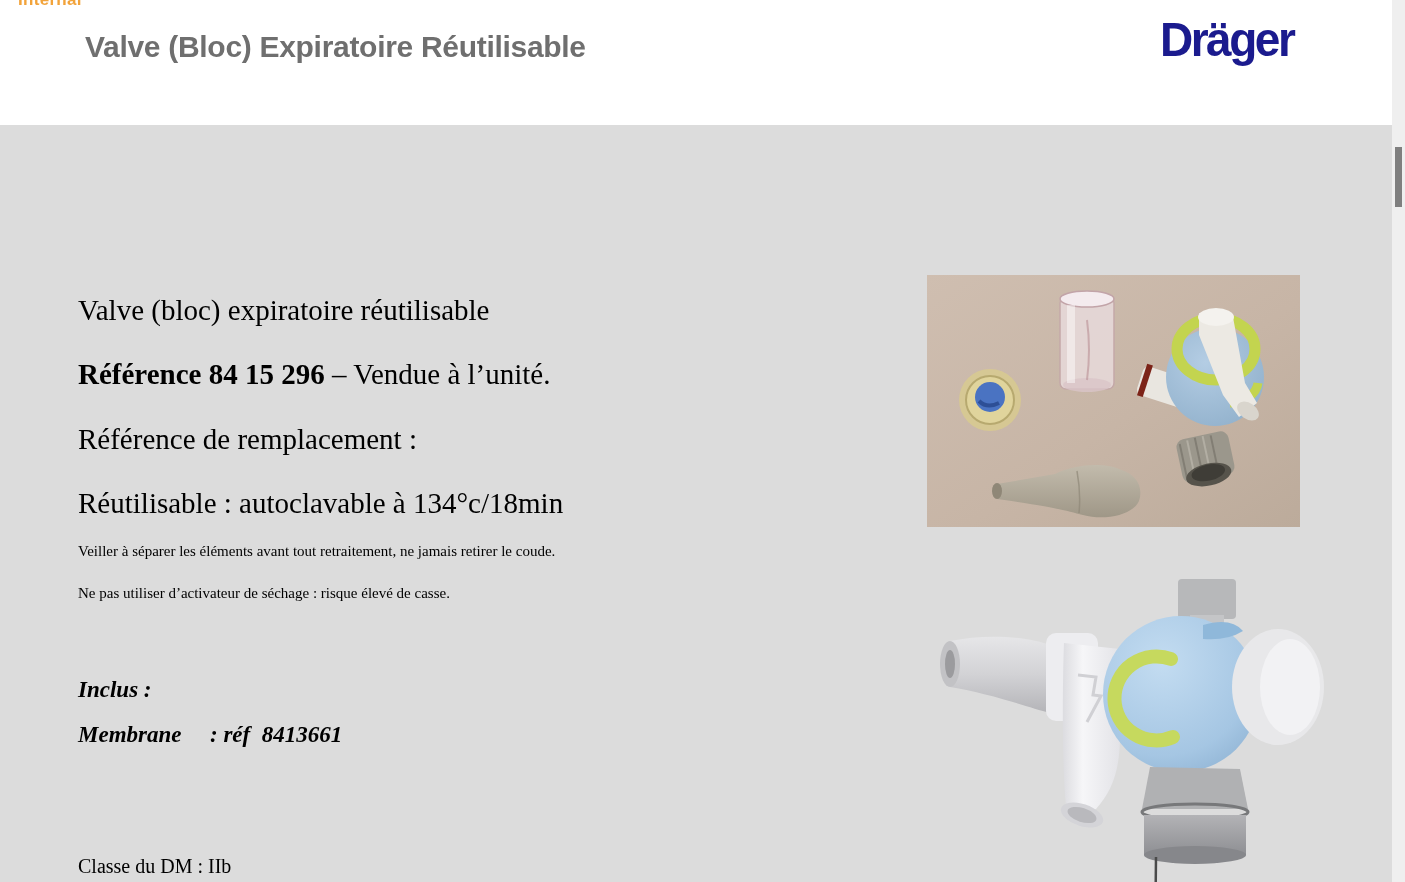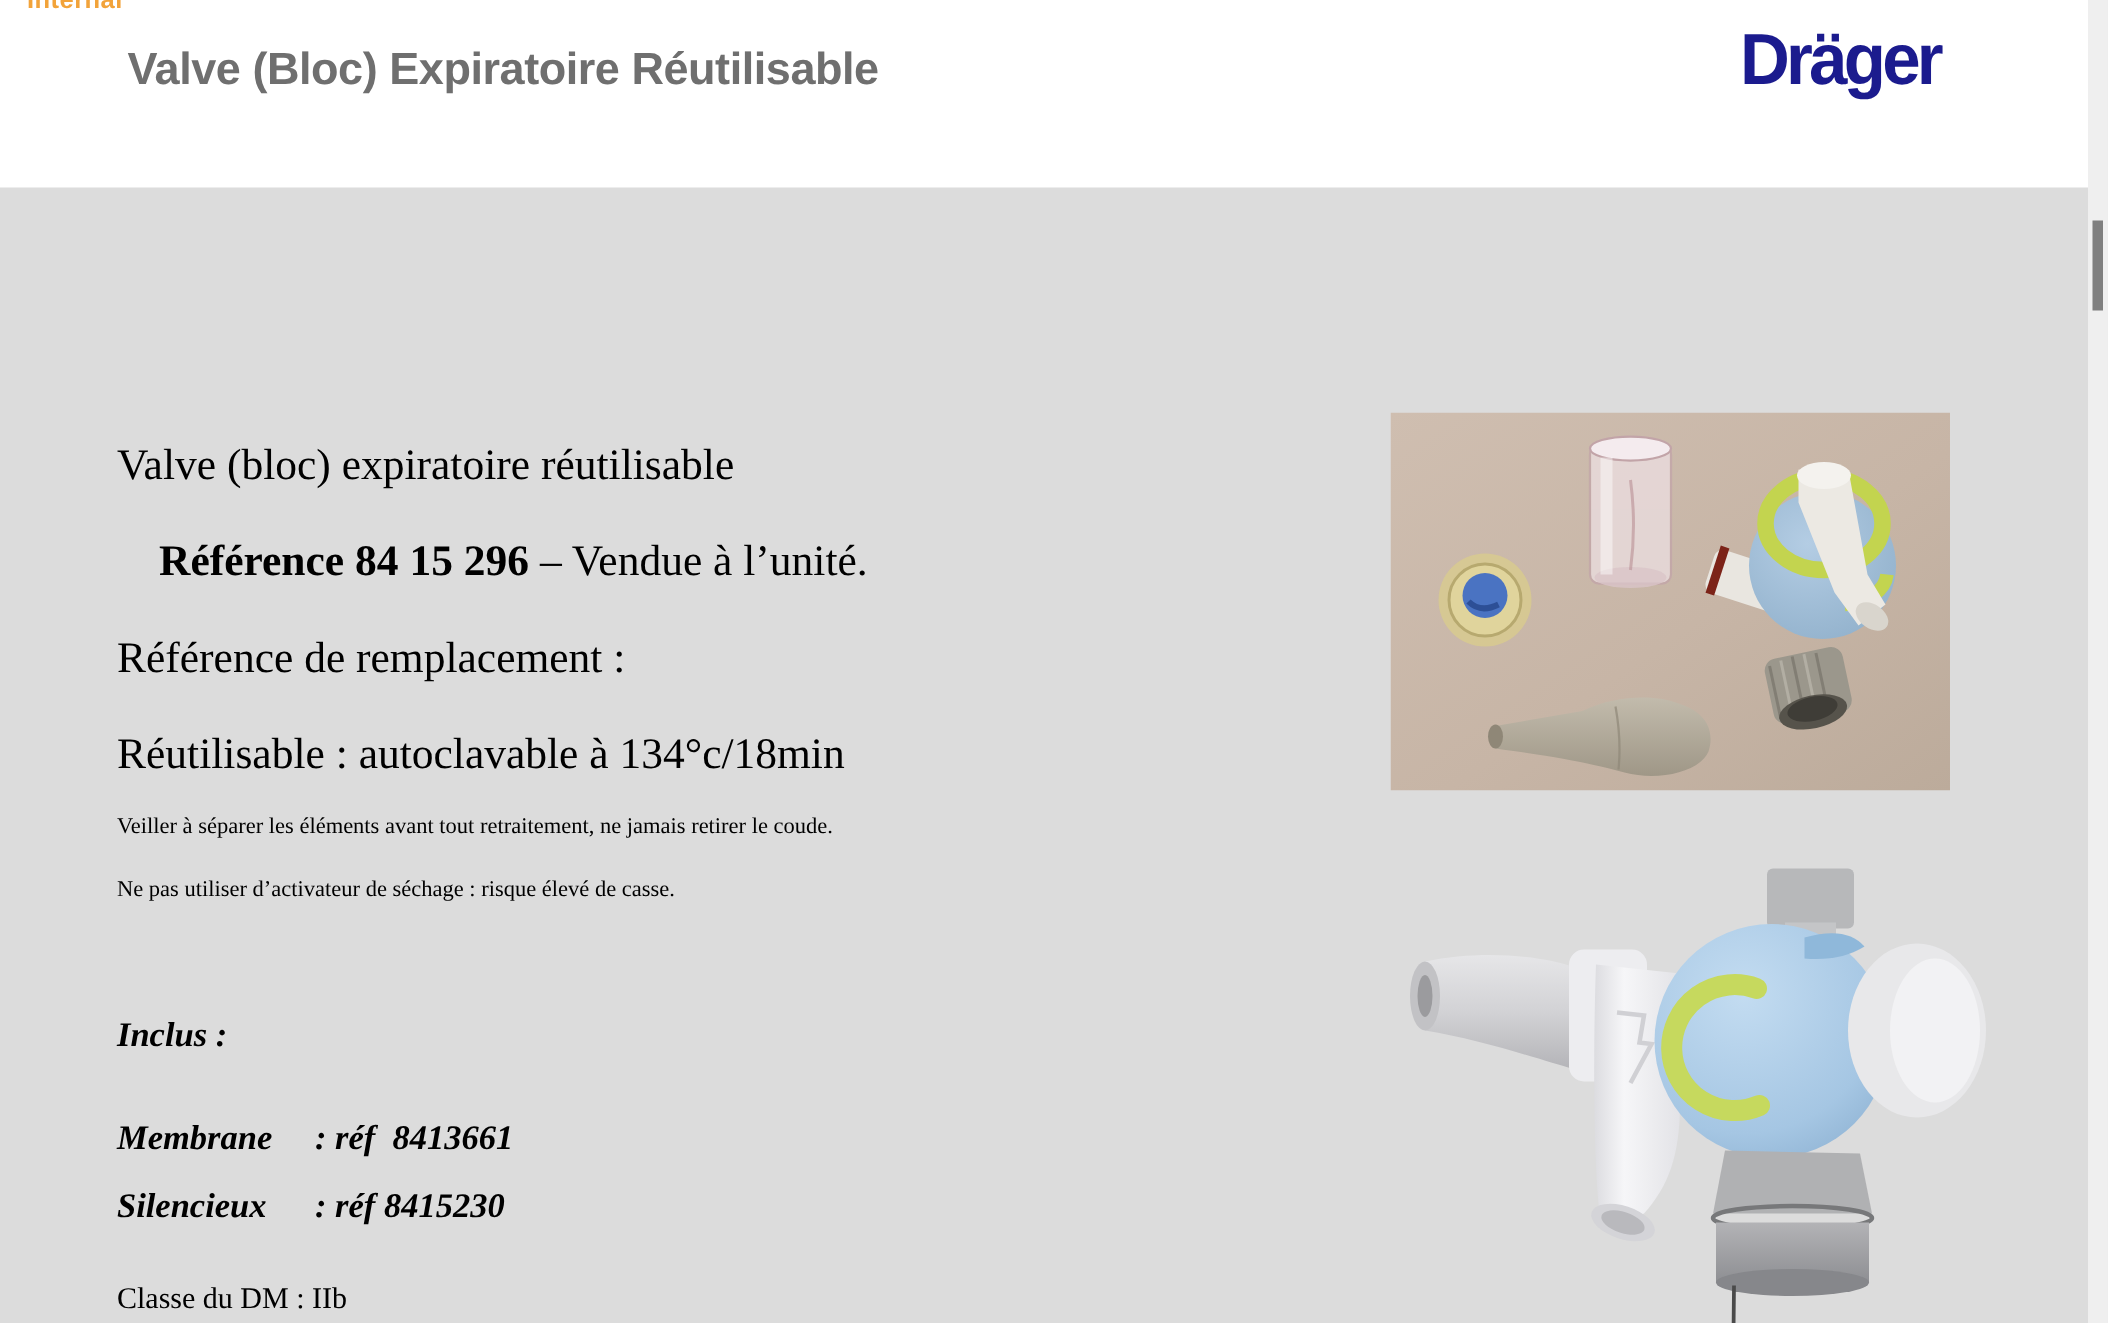--- a/index.html
+++ b/index.html
@@ -19,54 +19,53 @@
 
   .scrollbar-track { position:absolute; right:0; top:0; width:13px; height:882px; background:#efefef; }
   .scrollbar-thumb { position:absolute; left:3px; top:147px; width:7px; height:60px; background:#7f7f7f; }
 
   .doc-text { font-family:"Liberation Serif", serif; color:#000; position:absolute; white-space:pre-wrap; }
   .big    { font-size:29px; }
   .medium { font-size:15px; }
   .inc    { font-size:23px; font-style:italic;font-weight:bold; }
   .small  { font-size:20px; }
   .bold   { font-weight:700; }
-  .inc-name { display:inline-block; width:132px; font-style:italic; white-space:pre;margin-top:24px; }
+  .inc-name { display:inline-block; width:132px; font-style:italic; white-space:pre; }
   .inc-ref  { white-space:pre;text-align:center; }
 
   .parts-photo { position:absolute; left:927px; top:150px; }
   .valve-render { position:absolute; left:928px; top:432px; }
 </style>
 </head>
 <body>
 
 <div class="header">
   <div class="internal-label">Internal</div>
   <div class="page-title">Valve (Bloc) Expiratoire Réutilisable</div>
   <div class="brand-logo">Dräger</div>
 </div>
 
 <div class="content">
 
   <div class="doc-text big" style="left:78px; top:169px;">Valve (bloc) expiratoire réutilisable</div>
 
-  <div class="doc-text big" style="left:78px; top:233px;margin-left:28px;"><span class="bold">Référence 84 15 296</span><span> – Vendue à l’unité.</span></div>
+  <div class="doc-text big" style="left:78px; top:233px;"><span class="bold">Référence 84 15 296</span><span> – Vendue à l’unité.</span></div>
 
   <div class="doc-text big" style="left:78px; top:298px;">Référence de remplacement :</div>
 
   <div class="doc-text big" style="left:78px; top:362px;">Réutilisable : autoclavable à 134°c/18min</div>
 
   <div class="doc-text medium" style="left:78px; top:418px;">Veiller à séparer les éléments avant tout retraitement, ne jamais retirer le coude.</div>
 
   <div class="doc-text medium" style="left:78px; top:460px;">Ne pas utiliser d’activateur de séchage : risque élevé de casse.</div>
 
   <div class="doc-text inc" style="left:78px; top:552px;">Inclus :</div>
 
   <div class="doc-text inc" style="left:78px; top:597px;"><span class="inc-name">Membrane</span><span class="inc-ref">: réf  8413661</span></div>
 
-  <div class="doc-text inc" style="left:78px; top:642px;"><span class="inc-name">Silencieux</span><span class="inc-ref">: réf 8415230</span></div>
 
 
   <div class="doc-text small" style="left:78px; top:730px;">Classe du DM : IIb</div>
 
   <svg class="parts-photo" width="373" height="252" viewBox="0 0 373 252">
     <defs>
       <linearGradient id="phbg" x1="0" y1="0" x2="1" y2="1">
         <stop offset="0" stop-color="#cfbeb0"></stop>
         <stop offset="0.55" stop-color="#c7b5a6"></stop>
         <stop offset="1" stop-color="#bcab9b"></stop>

